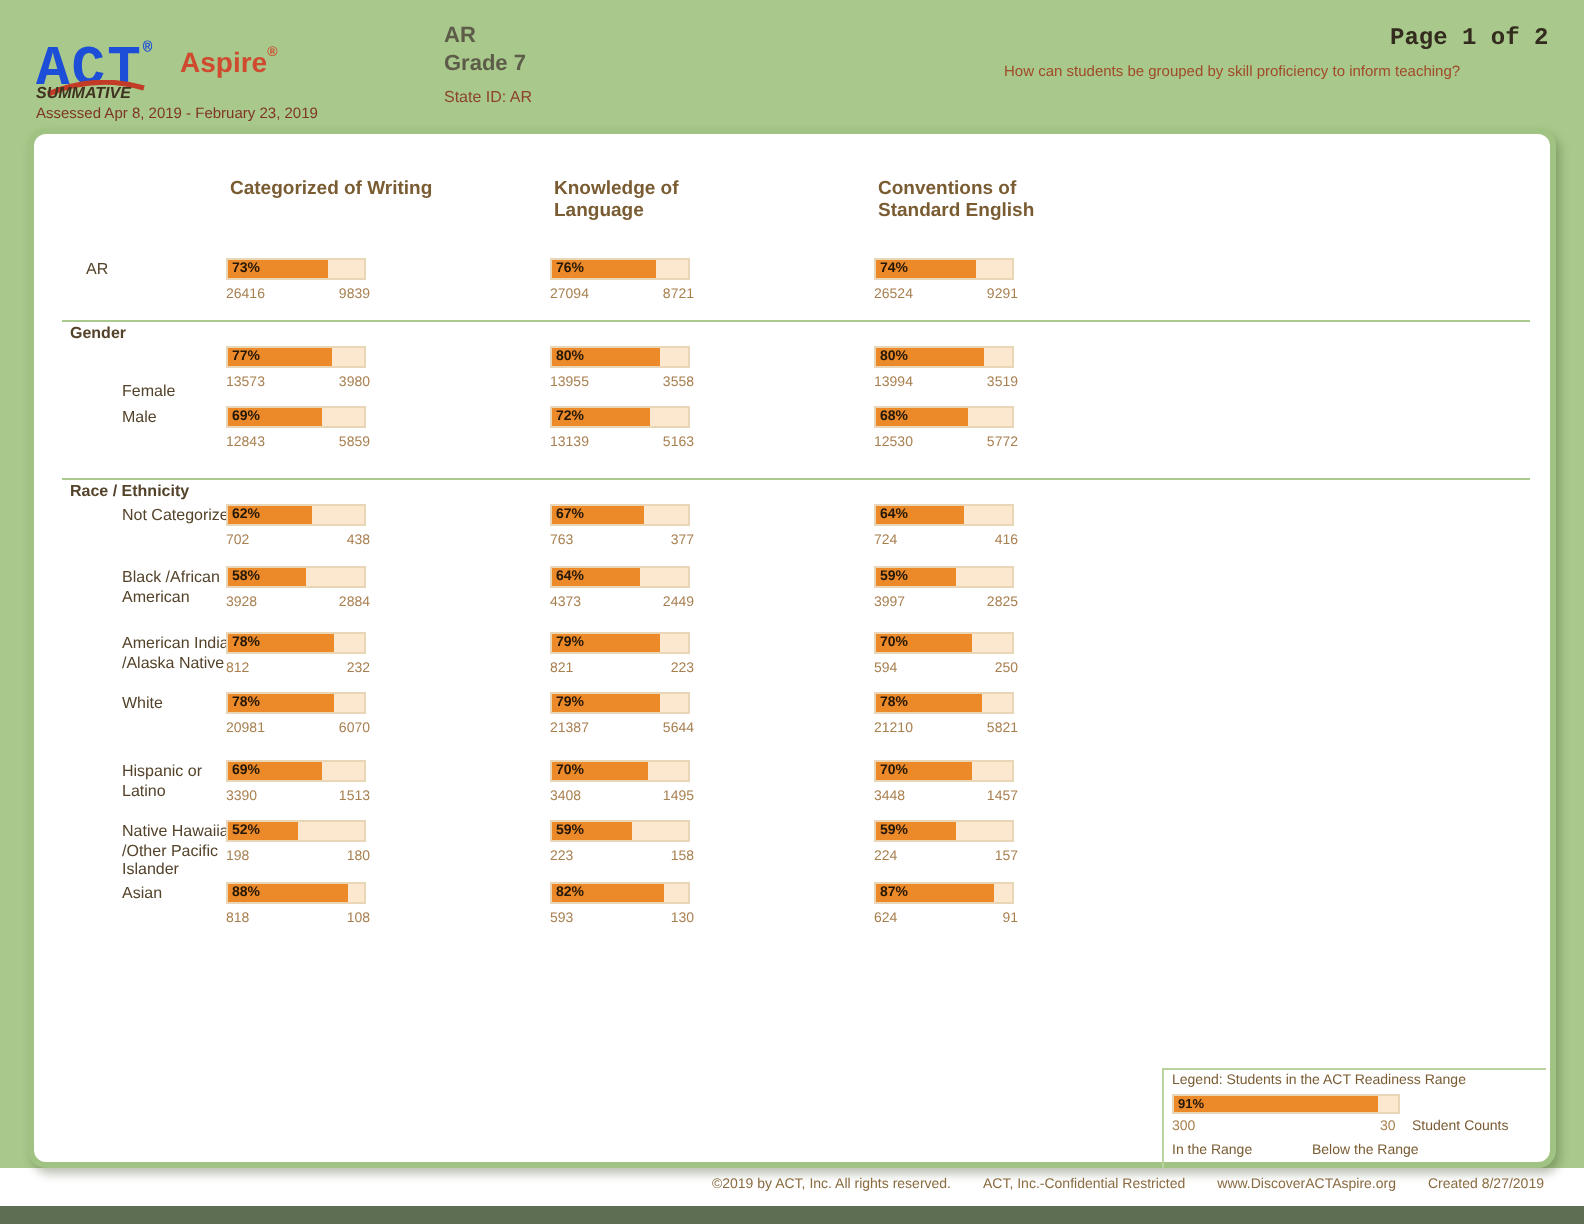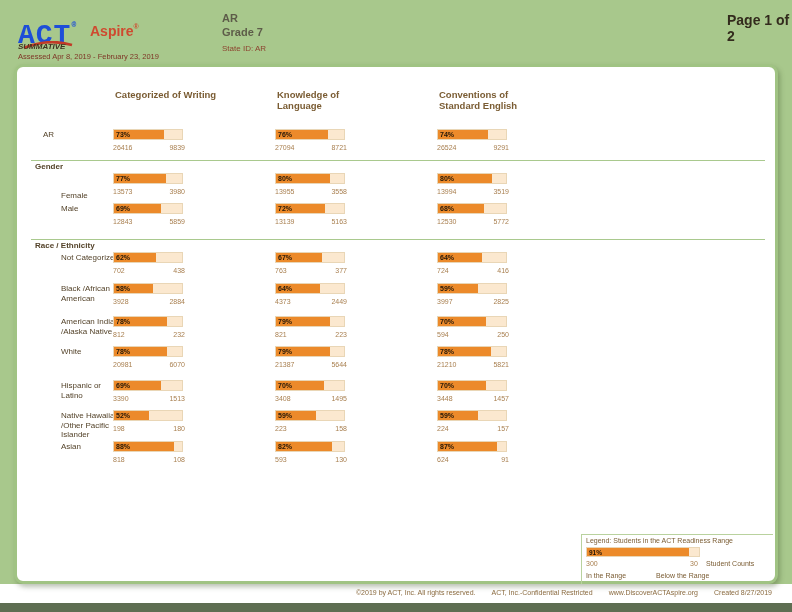--- a/index.html
+++ b/index.html
@@ -16,21 +16,21 @@
   .act-swoosh{position:absolute;left:22px;top:36px;}
   .aspire{position:absolute;left:90px;top:23px;font-size:14px;font-weight:bold;color:#cf4a2f;}
   .aspire .reg{font-size:7px;vertical-align:top;}
   .summative{left:18px;top:42px;font-size:8px;font-weight:bold;color:#3f3320;font-style:italic;}
   .assessed{left:18px;top:52px;font-size:7.5px;color:#7e3526;}
   .org{left:222px;top:12px;font-size:11px;color:#5d5c49;font-weight:bold;}
   .grade{left:222px;top:26px;font-size:11px;color:#5d5c49;font-weight:bold;}
   .stateid{left:222px;top:44px;font-size:8px;color:#8d432f;}
   .rpt-title{left:502px;top:13px;font-size:13px;font-weight:bold;letter-spacing:.4px;color:#d1762b;}
   .rpt-sub{left:502px;top:31px;width:230px;font-size:7.5px;line-height:9px;color:#a04b28;}
-  .page-label{left:727px;top:12px;font-size:14px;font-weight:bold;color:#332b1d;}
+  .page-label{left:695px;top:12px;font-size:12px;font-weight:bold;color:#332b1d;font-family:Liberation Mono, monospace;}
 
   
   .panel{position:absolute;left:14px;top:64px;width:758px;height:514px;background:#fff;
          border:3px solid #a0c383;border-radius:9px;box-shadow:2px 3px 5px rgba(60,80,40,.35);}
   .colhead{position:absolute;font-size:9.5px;font-weight:bold;color:#7a5c33;line-height:11px;width:86px;}
   .colhead.wide{width:130px;}
   .divider{position:absolute;left:14px;width:734px;height:0;border-top:1px solid #a9c98e;}
   .sec-head{position:absolute;left:18px;font-size:8px;font-weight:bold;color:#54432a;}
 
   .row-label{position:absolute;font-size:8px;line-height:9.5px;color:#54432a;width:62px;}
@@ -68,20 +68,21 @@
     <svg width="52" height="9">
         <path d="M2 7 Q 26 -3 50 4" stroke="#c23b27" stroke-width="2.6" fill="none"></path>
       </svg>
   </div>
   <div class="aspire"><span>Aspire</span><span class="reg">®</span></div>
   <div class="hdr summative">SUMMATIVE</div>
   <div class="hdr assessed">Assessed Apr 8, 2019 - February 23, 2019</div>
   <div class="hdr org">AR</div>
   <div class="hdr grade">Grade 7</div>
   <div class="hdr stateid">State ID: AR</div>
+  <div class="hdr rpt-sub">How can students be grouped by skill proficiency to inform teaching?</div>
   <div class="hdr page-label">Page 1 of 2</div>
 
   <div class="panel">
     <div class="colhead wide" style="left:98px;top:22px;">Categorized of Writing</div>
     <div class="colhead" style="left:260px;top:22px;">Knowledge of Language</div>
     <div class="colhead" style="left:422px;top:22px;">Conventions of Standard English</div>
 
     <div class="divider" style="top:93px;"></div>
     <div class="sec-head" style="top:95px;">Gender</div>
     <div class="divider" style="top:172px;"></div>

